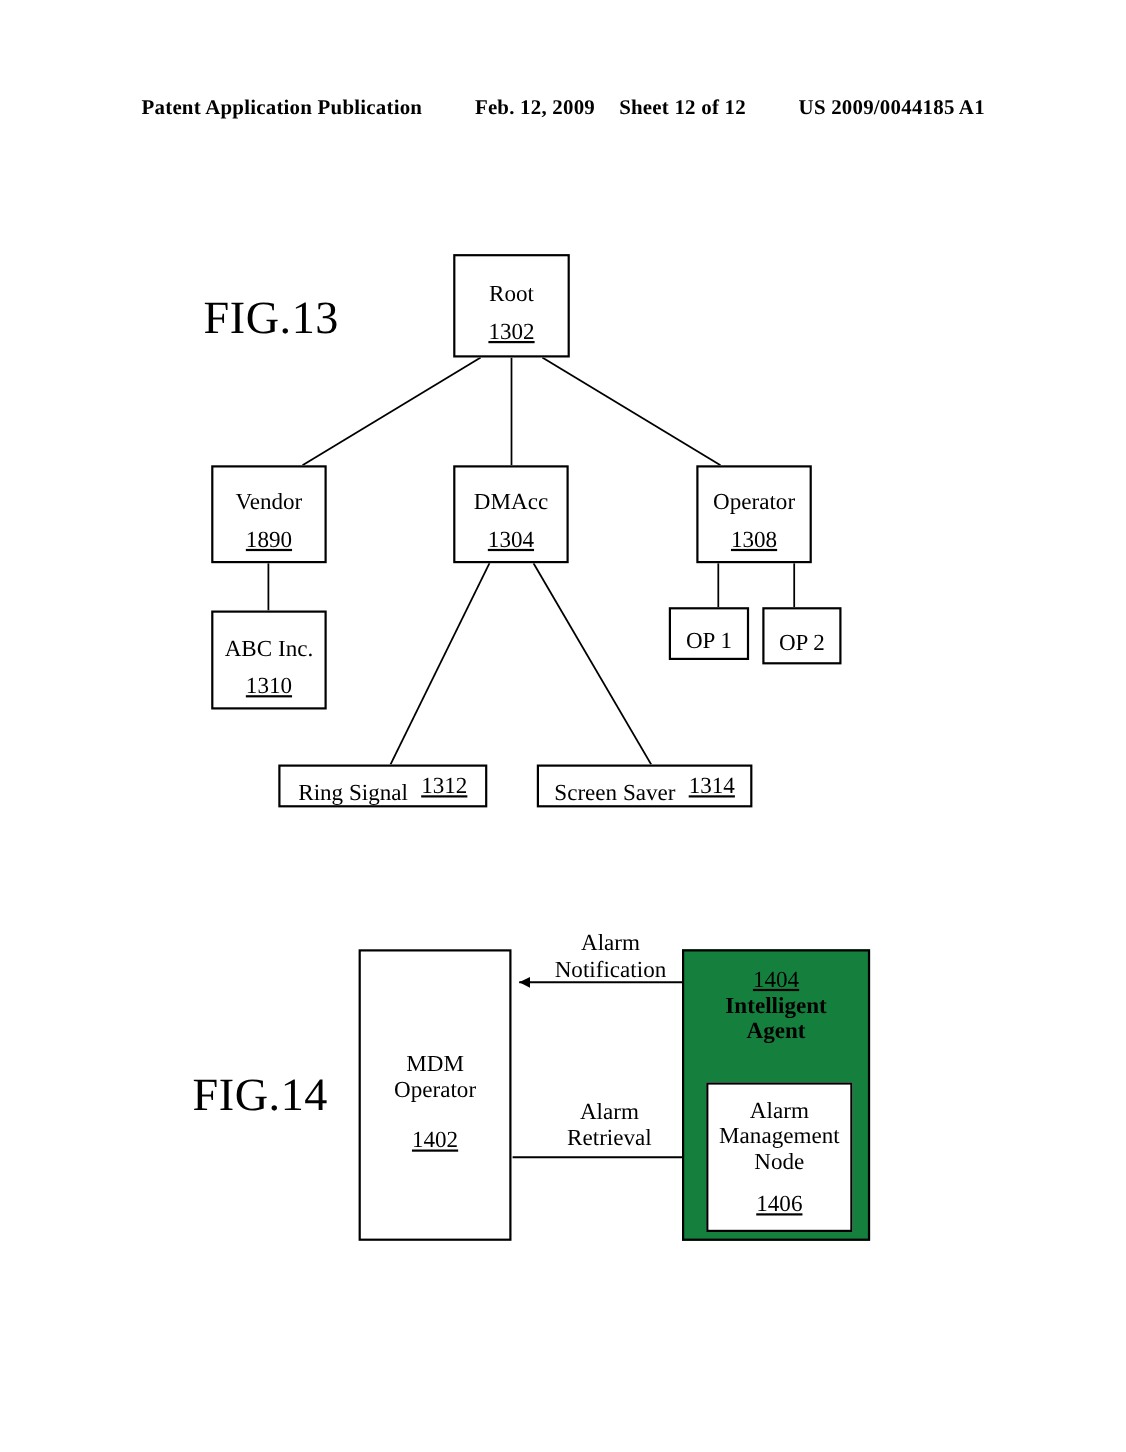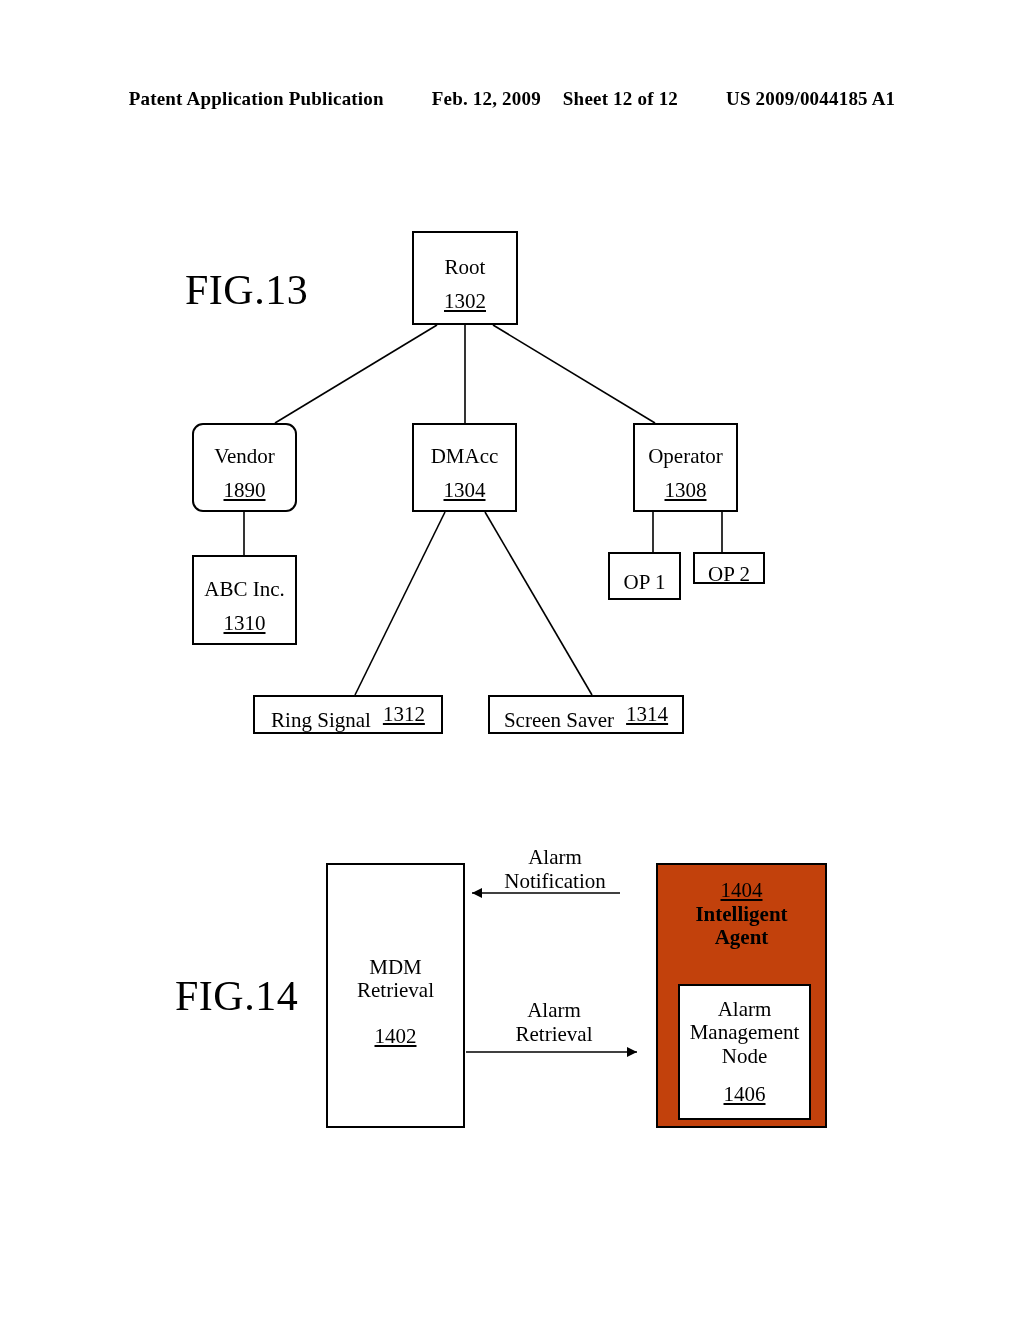--- a/index.html
+++ b/index.html
@@ -136,21 +136,21 @@
   </svg>
 
   <div class="fig-label" style="left:185px; top:266px;">FIG.13</div>
 
   <div class="box" style="left:412px; top:231px; width:106px; height:94px;">
     <span class="title">Root</span>
     <span class="spacer-sm"></span>
     <span class="ref">1302</span>
   </div>
 
-  <div class="box" style="left:192px; top:423px; width:105px; height:89px;border-radius:11px;">
+  <div class="box" style="left:192px; top:423px; width:105px; height:89px;">
     <span class="title">Vendor</span>
     <span class="spacer-sm"></span>
     <span class="ref">1890</span>
   </div>
 
   <div class="box" style="left:412px; top:423px; width:105px; height:89px;">
     <span class="title">DMAcc</span>
     <span class="spacer-sm"></span>
     <span class="ref">1304</span>
   </div>
@@ -164,45 +164,45 @@
   <div class="box" style="left:192px; top:555px; width:105px; height:90px;">
     <span class="title">ABC Inc.</span>
     <span class="spacer-sm"></span>
     <span class="ref">1310</span>
   </div>
 
   <div class="box" style="left:608px; top:552px; width:73px; height:48px;">
     <span class="title">OP 1</span>
   </div>
 
-  <div class="box" style="left:693px; top:552px; width:72px; height:32px;">
+  <div class="box" style="left:693px; top:552px; width:72px; height:52px;">
     <span class="title">OP 2</span>
   </div>
 
   <div class="box inline-row" style="left:253px; top:695px; width:190px; height:39px;">
     <span class="title">Ring Signal</span>
     <span class="ref">1312</span>
   </div>
 
   <div class="box inline-row" style="left:488px; top:695px; width:196px; height:39px;">
     <span class="title">Screen Saver</span>
     <span class="ref">1314</span>
   </div>
 
   <div class="fig-label" style="left:175px; top:972px;">FIG.14</div>
 
   <div class="box" style="left:326px; top:863px; width:139px; height:265px;">
     <span class="title" style="white-space:pre-line;">MDM
-Retrieval</span>
+Operator</span>
     <span class="spacer-md"></span>
     <span class="ref">1402</span>
   </div>
 
-  <div style="position:absolute; left:656px; top:863px; width:171px; height:265px;
-              border:2px solid #000; box-sizing:border-box; background:#c2410c;">
+  <div style="position:absolute; left:620px; top:863px; width:171px; height:265px;
+              border:2px solid #000; box-sizing:border-box; background:#15803d;">
     <div style="position:absolute; left:0; top:14px; width:100%; text-align:center;
                 font-size:21px; line-height:1.12;">
       <div class="ref" style="text-decoration:underline; text-underline-offset:2px;">1404</div>
       <div style="white-space:pre-line;font-weight:bold;">Intelligent
 Agent</div>
     </div>
 
     <div style="position:absolute; left:20px; top:119px; width:133px; height:136px;
                 border:2px solid #000; box-sizing:border-box; background:#fff;
                 display:flex; flex-direction:column; align-items:center;

